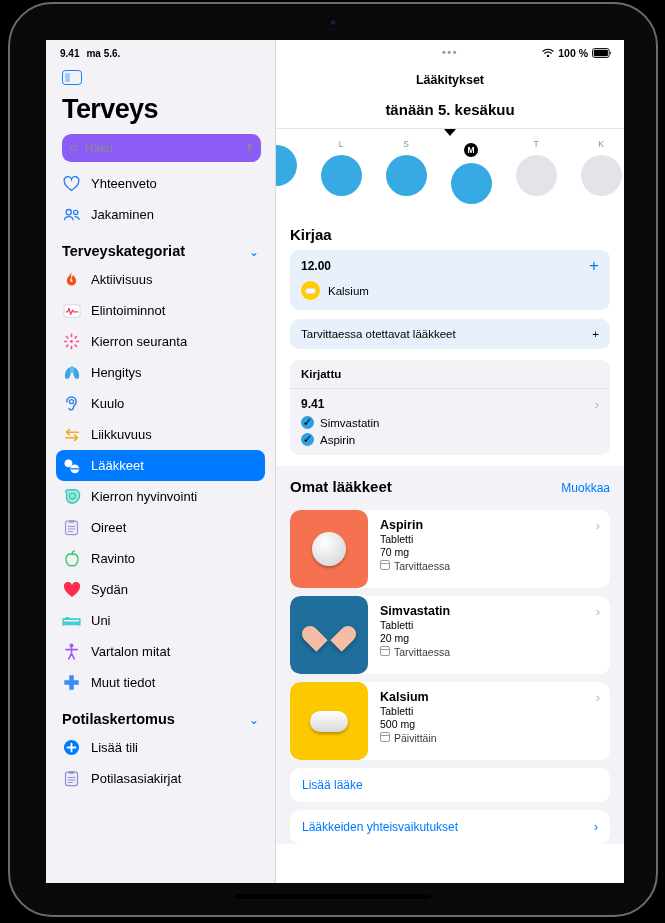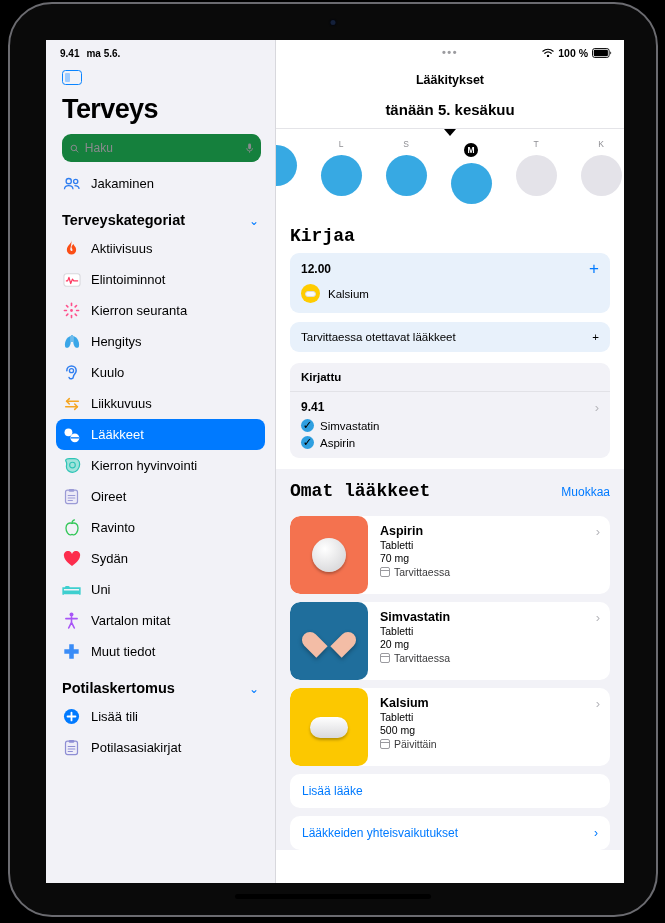--- a/index.html
+++ b/index.html
@@ -64,21 +64,21 @@
     content: ''; position: absolute; left: 1.5px; top: 1.5px;
     width: 5px; height: 9px; border-radius: 1px;
     background: #9ecbff;
   }
   .sb-title {
     margin: 9px 0 0 16px;
     font-size: 27px; font-weight: bold; letter-spacing: -0.6px; color: #000;
   }
   .search {
     margin: 9px 14px 0 16px; height: 28px;
-    background: #15803d; border-radius: 9px;
+    background: #8b5cf6; border-radius: 9px;
     display: flex; align-items: center; padding: 0 8px; gap: 6px;
   }
   .search input {
     flex: 1; border: none; background: transparent; outline: none;
     font-family: inherit; font-size: 12px; color: #000;
   }
   .search input::placeholder { color: #8a8a8e; }
 
   .sb-scroll { flex: 1; overflow: hidden; padding-top: 6px; }
   .sb-row {
@@ -147,21 +147,21 @@
     width: 41px; height: 41px; border-radius: 50%;
     margin: 6px auto 0; background: #e4e3e9;
   }
   .day-c.on { background: #37a9e3; }
 
   .content {
     flex: 1; overflow: hidden; position: relative;
   }
   .sec-top { padding: 11px 14px 0; }
   .sec-h {
-    font-size: 18px; font-weight: bold; color: #000; margin-bottom: 7px; font-family: Liberation Mono, monospace;
+    font-size: 15px; font-weight: bold; color: #000; margin-bottom: 7px;
   }
   .card-blue {
     background: #e8f1fb; border-radius: 9px; padding: 9px 11px 10px;
   }
   .row-sp { display: flex; align-items: flex-start; justify-content: space-between; }
   .time-t { font-size: 12px; font-weight: bold; color: #000; }
   .plus { color: #007aff; font-size: 17px; line-height: 13px; cursor: pointer; }
   .med-min { display: flex; align-items: center; gap: 8px; margin-top: 8px; }
   .pill-badge {
     width: 19px; height: 19px; border-radius: 50%;
@@ -211,21 +211,21 @@
   .tile {
     width: 78px; flex: 0 0 78px; border-radius: 10px;
     display: flex; align-items: center; justify-content: center;
   }
   .med-info {
     flex: 1; padding: 8px 10px 0 12px; position: relative;
   }
   .med-name { font-size: 12.5px; font-weight: bold; color: #000; }
   .med-sub { font-size: 10.5px; color: #000; margin-top: 1px; }
   .med-freq {
-    display: flex; align-items: center; gap: 4px; margin-top: 2px;
+    display: flex; gap: 4px; margin-top: 2px;
     font-size: 10.5px; color: #3a3a3c;
   }
   .cal-ico {
     width: 10px; height: 10px; border: 1px solid #9a9a9f; border-radius: 2px;
     position: relative;
   }
   .cal-ico::before {
     content: ''; position: absolute; left: 0; right: 0; top: 1.5px;
     height: 1px; background: #9a9a9f;
   }
@@ -286,20 +286,28 @@
         <input type="text" placeholder="Haku" style="">
         <svg width="9" height="13" viewBox="0 0 10 14">
           <rect x="3" y="0" width="4" height="8" rx="2" fill="#8a8a8e"></rect>
           <path d="M1 6.5a4 4 0 008 0" fill="none" stroke="#8a8a8e" stroke-width="1.2"></path>
           <line x1="5" y1="10.5" x2="5" y2="13" stroke="#8a8a8e" stroke-width="1.2"></line>
         </svg>
       </div>
 
       <div class="sb-scroll">
 
+        <div class="sb-row">
+          <span class="sb-ico">
+            <svg width="17" height="16" viewBox="0 0 20 18">
+                <path d="M10 16.5S1.5 11 1.5 5.8A4.3 4.3 0 0110 3.6a4.3 4.3 0 018.5 2.2C18.5 11 10 16.5 10 16.5z" fill="none" stroke="#2f7ef0" stroke-width="1.6"></path>
+              </svg>
+          </span>
+          <span class="sb-label">Yhteenveto</span>
+        </div>
 
         <div class="sb-row">
           <span class="sb-ico">
             <svg width="18" height="14" viewBox="0 0 22 16">
               <circle cx="7" cy="4.5" r="3.2" fill="none" stroke="#2f7ef0" stroke-width="1.6"></circle>
               <circle cx="15.5" cy="5" r="2.6" fill="none" stroke="#2f7ef0" stroke-width="1.6"></circle>
               <path d="M1.8 14.5c0-3 2.3-4.6 5.2-4.6s5.2 1.6 5.2 4.6" fill="none" stroke="#2f7ef0" stroke-width="1.6"></path>
               <path d="M14 10c3 0 5.6 1.3 5.6 4.2" fill="none" stroke="#2f7ef0" stroke-width="1.6"></path>
             </svg>
           </span>

